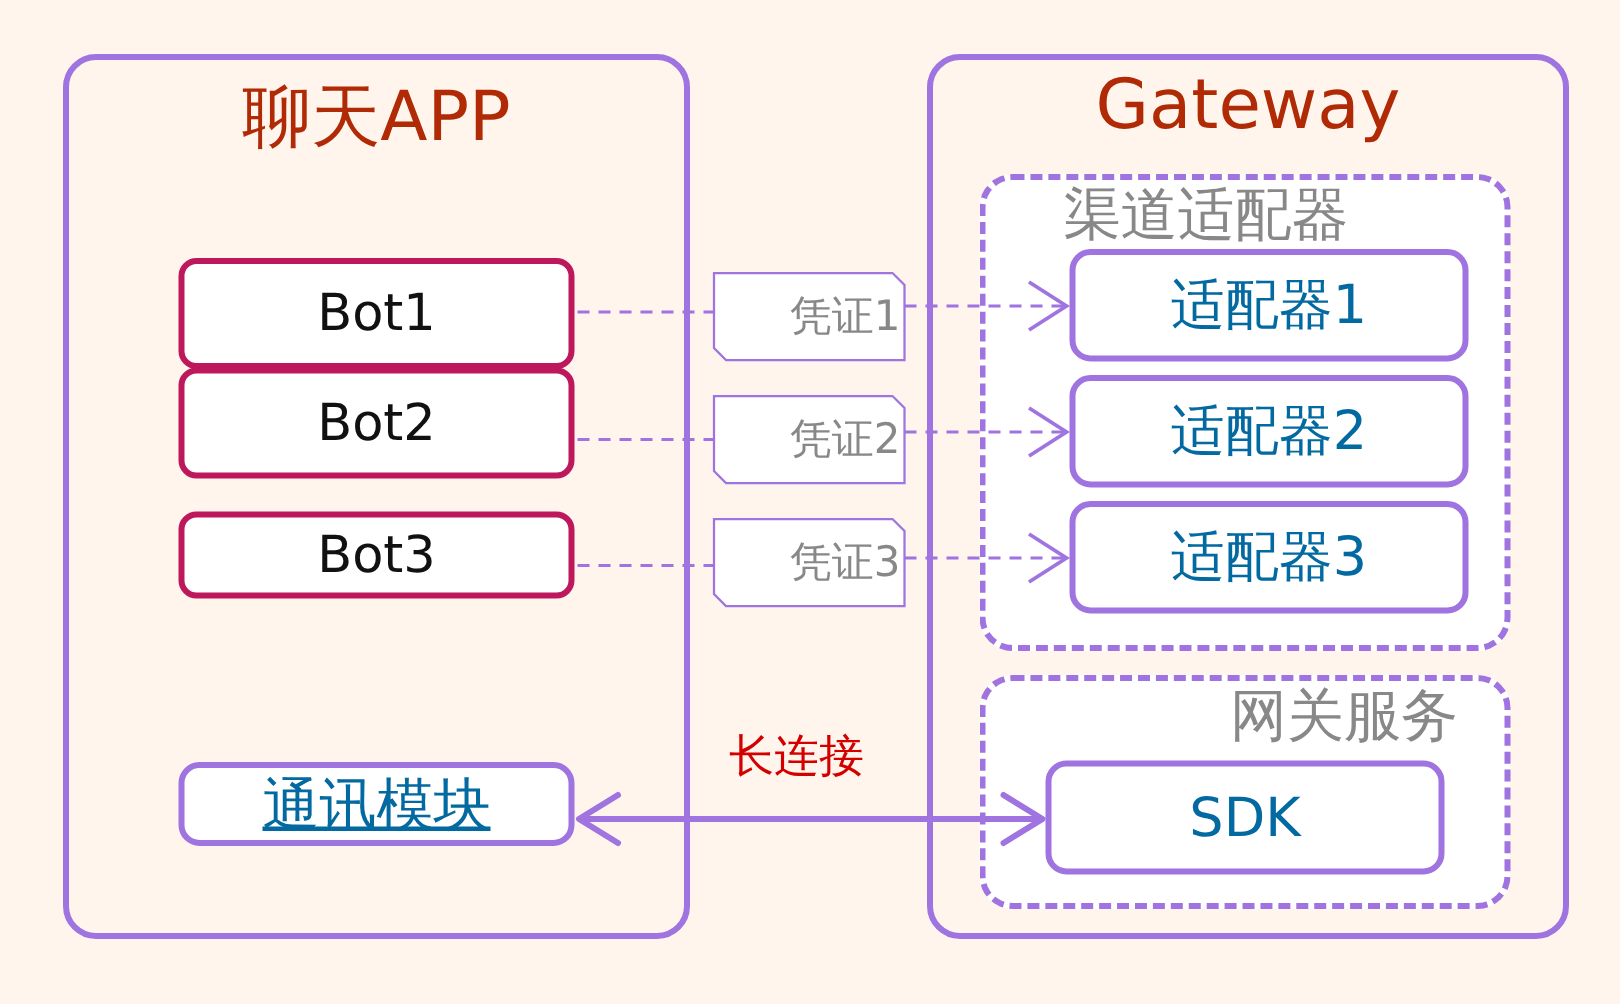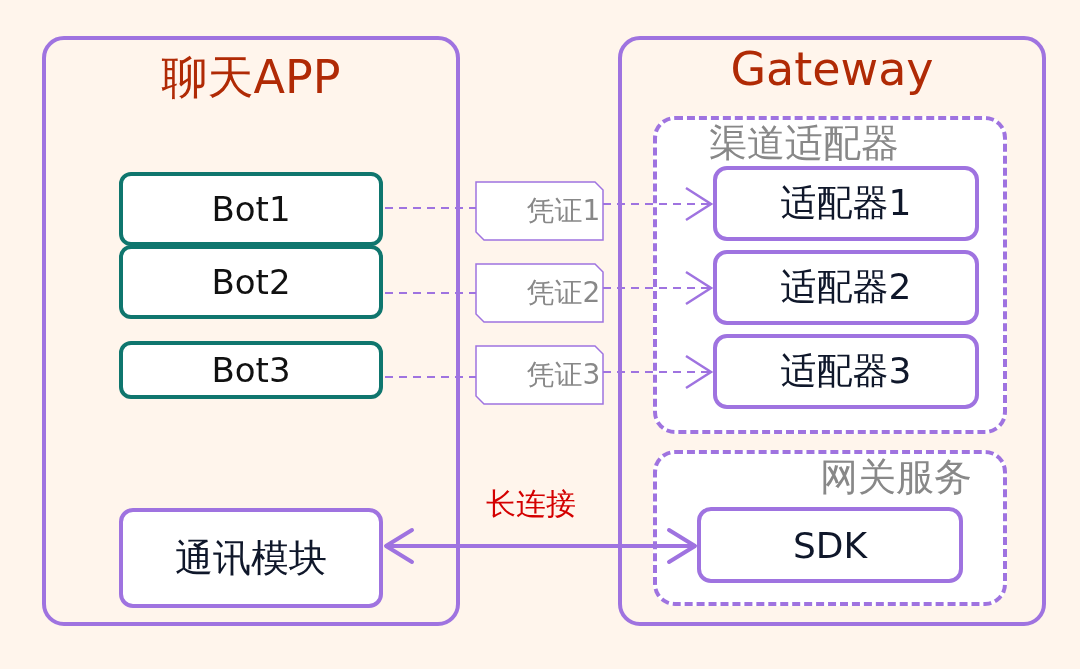--- a/index.html
+++ b/index.html
@@ -16,31 +16,31 @@
       background: transparent;
     }
     .title-red {
       color: #b02a05;
       font-size: 46px;
       text-align: center;
       line-height: 1;
     }
     .bot {
       background: #ffffff;
-      border: 4px solid #0f766e;
+      border: 4px solid #be185d;
       border-radius: 12px;
       display: flex; align-items: center; justify-content: center;
       font-size: 34px; color: #111; text-align: right;
     }
     .pbox {
       background: #ffffff;
       border: 4px solid #9f73e0;
       border-radius: 14px;
       display: flex; align-items: center; justify-content: center;
-      font-size: 36px; color: #0f172a;
+      font-size: 36px; color: #0369a1;
     }
     .group {
       background: #ffffff;
       border: 4px dashed #9f73e0;
       border-radius: 22px;
     }
     .group-label {
       color: #888888;
       font-size: 38px;
       text-align: center;
@@ -60,21 +60,21 @@
 </head>
 <body>
 
 <div class="abs outer" style="left:42px; top:36px; width:418px; height:590px;"></div>
 <div class="abs title-red" style="left:42px; top:54px; width:418px;">聊天APP</div>
 
 <div class="abs bot" style="left:119px; top:172px; width:264px; height:74px;">Bot1</div>
 <div class="abs bot" style="left:119px; top:245px; width:264px; height:74px;">Bot2</div>
 <div class="abs bot" style="left:119px; top:341px; width:264px; height:58px;">Bot3</div>
 
-<div class="abs pbox" style="left:119px; top:508px; width:264px; height:100px; font-size:38px;">通讯模块</div>
+<div class="abs pbox" style="left:119px; top:508px; width:264px; height:56px; font-size:38px;text-decoration:underline;">通讯模块</div>
 
 <div class="abs outer" style="left:618px; top:36px; width:428px; height:590px;"></div>
 <div class="abs title-red" style="left:618px; top:46px; width:428px;">Gateway</div>
 
 <div class="abs group" style="left:653px; top:116px; width:354px; height:318px;"></div>
 <div class="abs group-label" style="left:653px; top:124px; width:302px;">渠道适配器</div>
 
 <div class="abs pbox" style="left:713px; top:166px; width:266px; height:75px;">适配器1</div>
 <div class="abs pbox" style="left:713px; top:250px; width:266px; height:75px;">适配器2</div>
 <div class="abs pbox" style="left:713px; top:334px; width:266px; height:75px;">适配器3</div>

